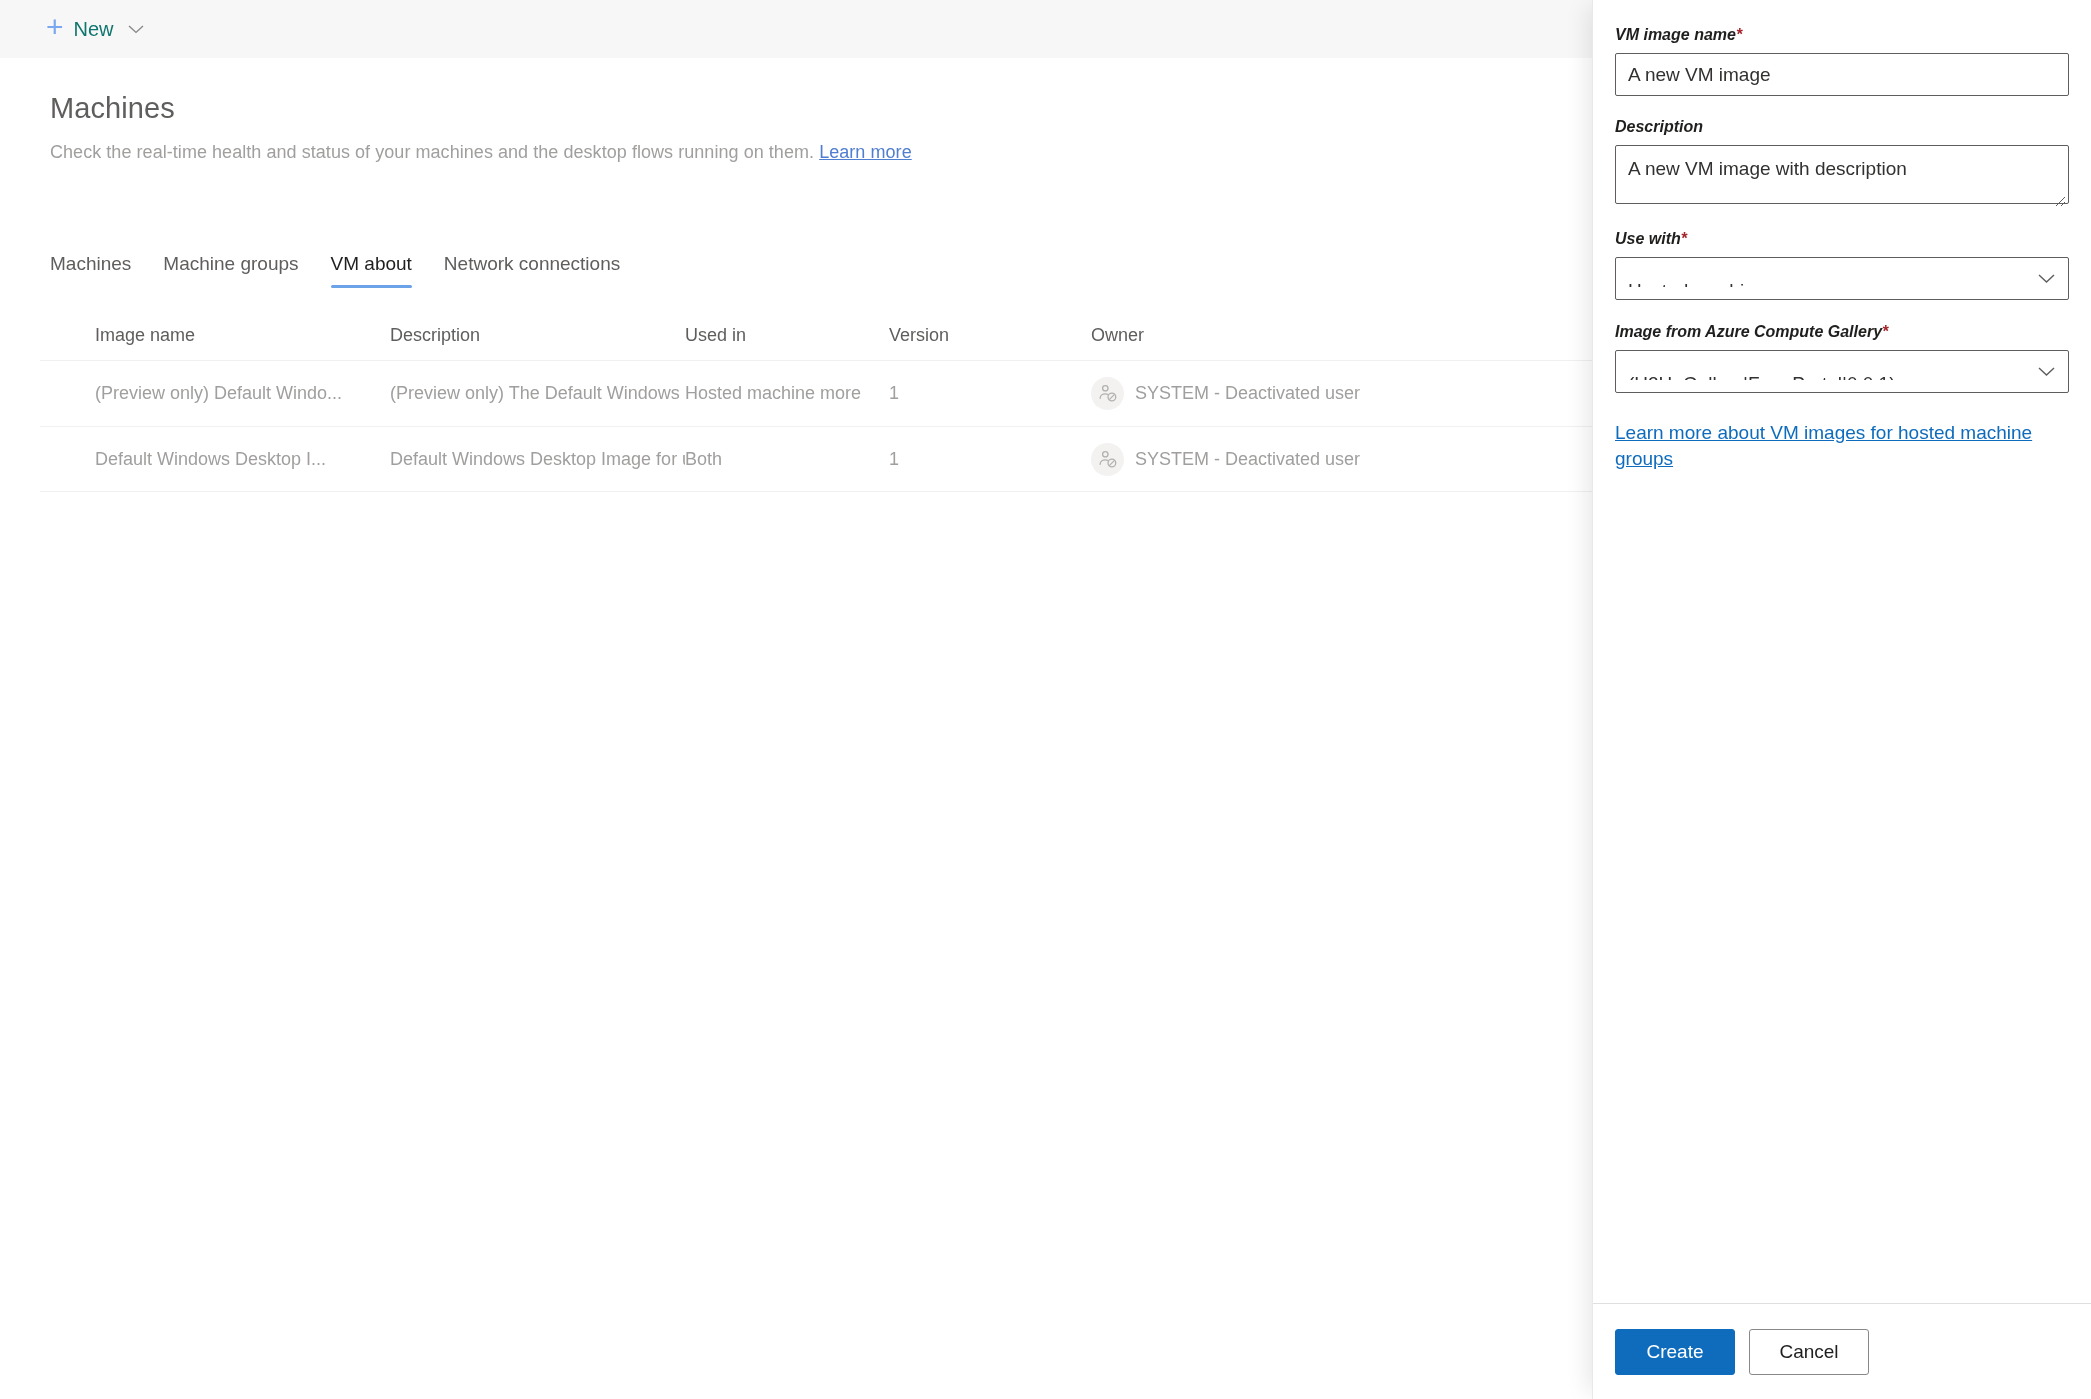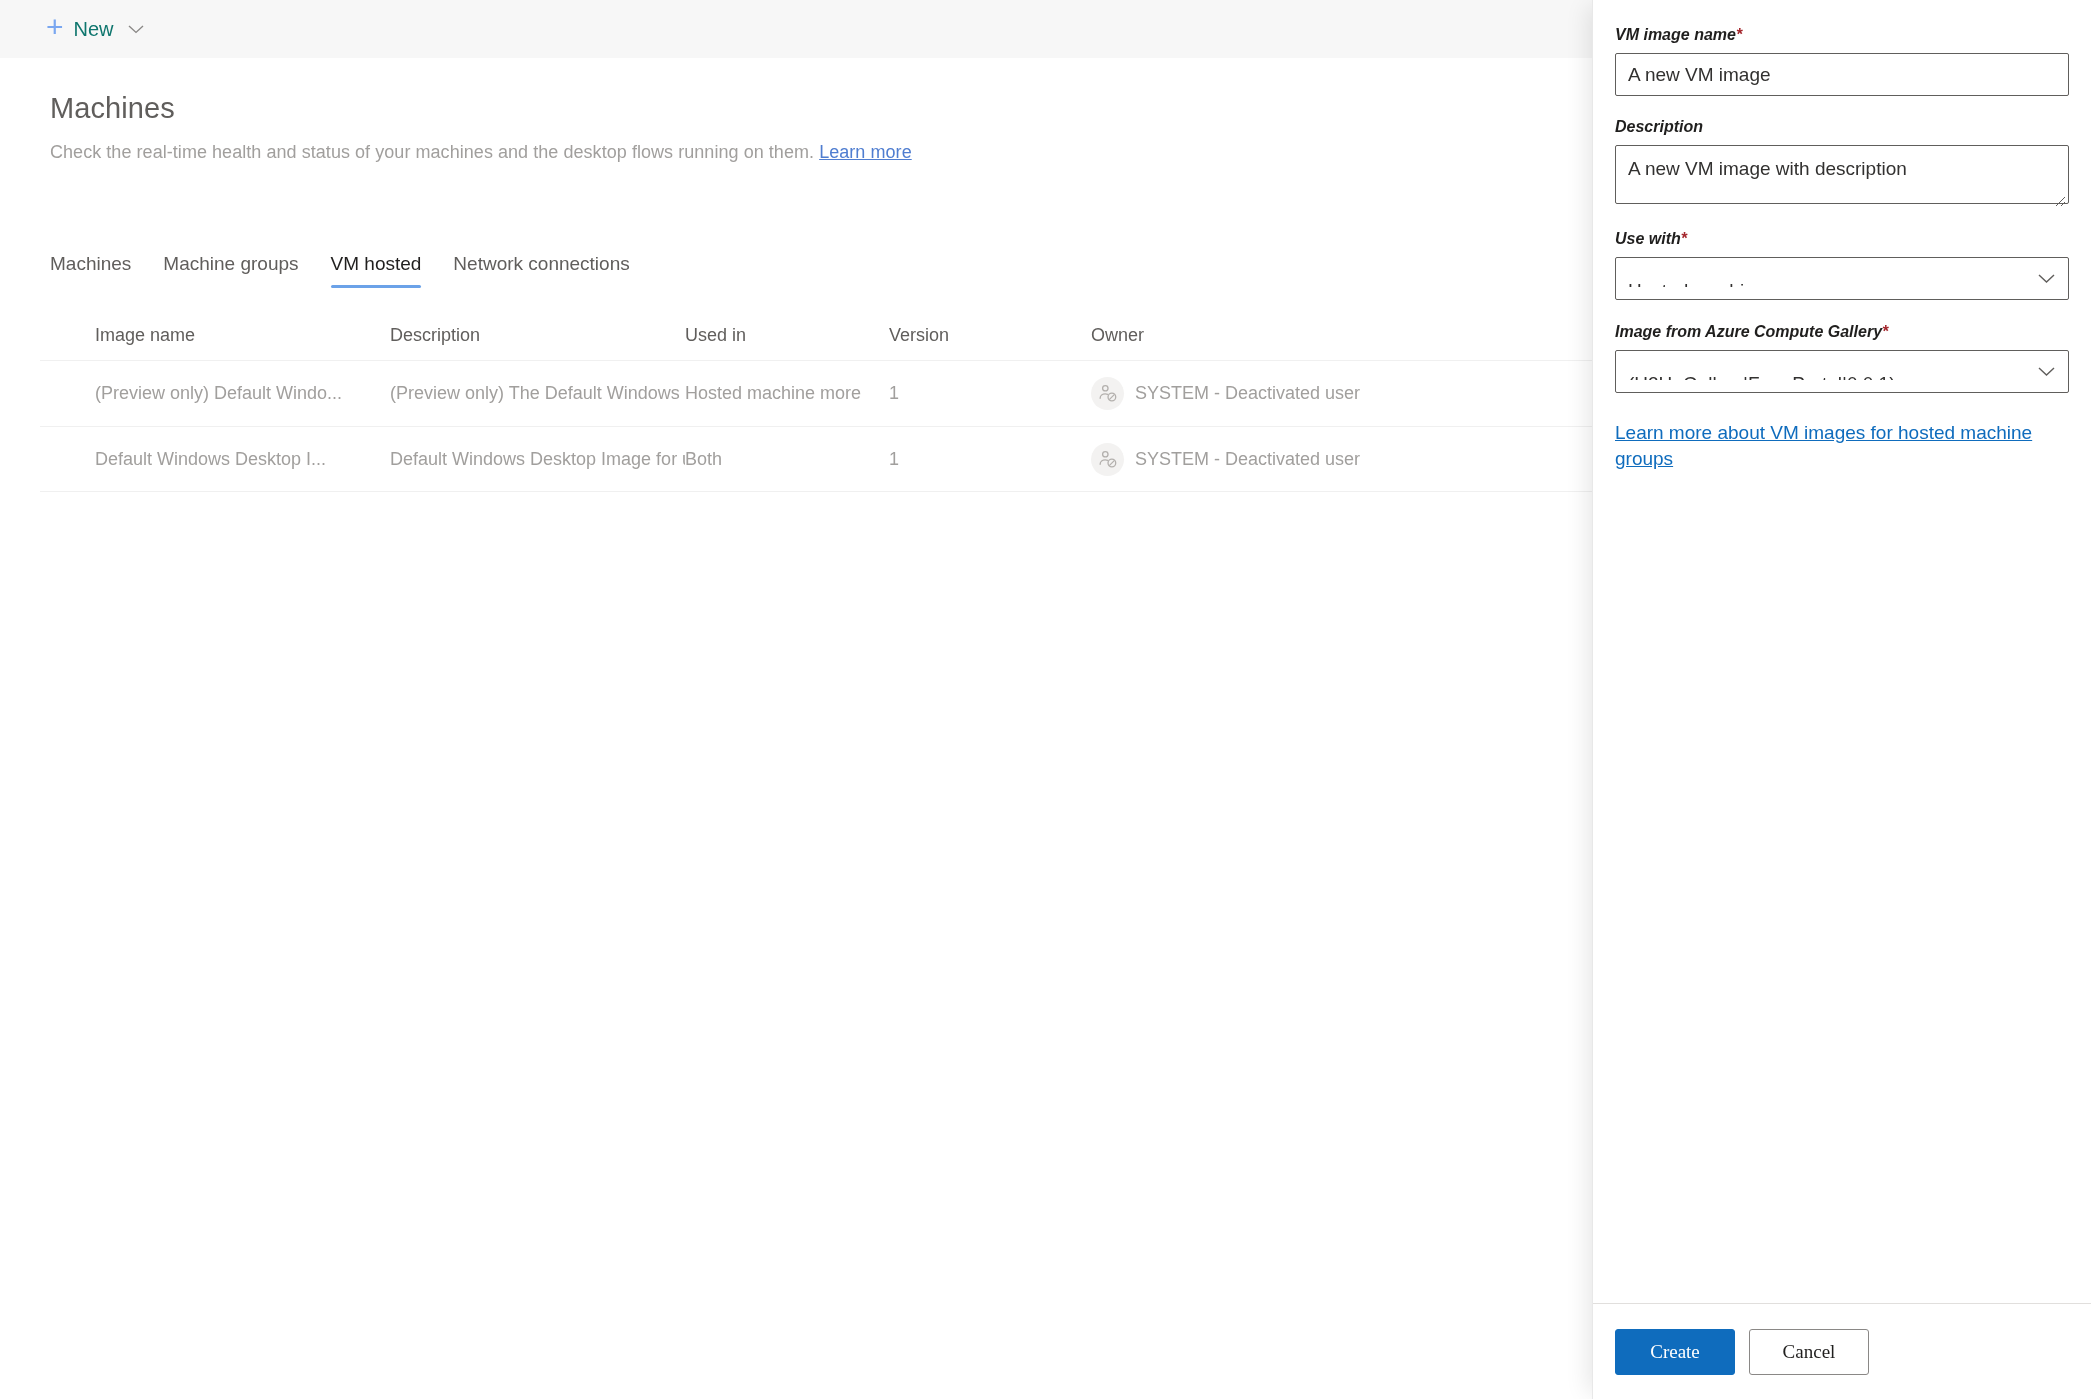--- a/index.html
+++ b/index.html
@@ -248,21 +248,21 @@
     height: 96px;
     border-top: 1px solid #e1dfdd;
     display: flex;
     align-items: center;
     gap: 14px;
     padding-left: 22px;
     box-sizing: border-box;
     background: #fff;
   }
   .btn {
-    font-family: Liberation Serif, serif;
+    font-family: Liberation Sans, sans-serif;
     font-size: 19px;
     height: 46px;
     min-width: 120px;
     border-radius: 3px;
     cursor: pointer;
     padding: 0 18px;
   }
   #create-button {
     background: #0f6cbd;
     border: 1px solid #0f6cbd;
@@ -293,21 +293,21 @@
   <div id="page-title">Machines</div>
   <div id="page-subtitle">
     <span>Check the real-time health and status of your machines and the desktop flows running on them.</span>
     <a href="#">Learn more</a>
   </div>
 </div>
 
 <div id="tabs">
   <div class="tab">Machines</div>
   <div class="tab">Machine groups</div>
-  <div class="tab active">VM hosted</div>
+  <div class="tab active">VM about</div>
   <div class="tab">Network connections</div>
 </div>
 
 <div id="images-table">
 
   <div class="tbl-row tbl-head">
     <div class="col col-name">Image name</div>
     <div class="col col-desc">Description</div>
     <div class="col col-used">Used in</div>
     <div class="col col-ver">Version</div>

